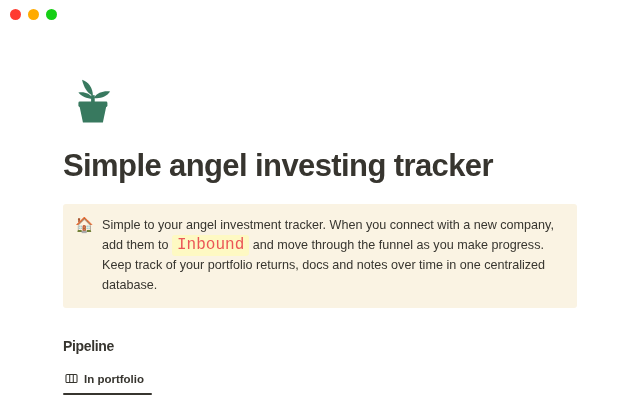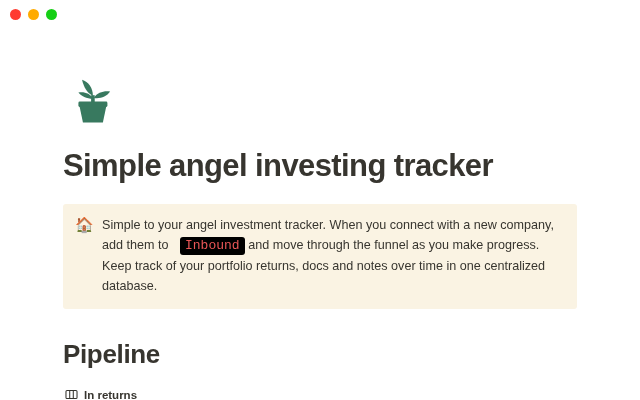--- a/index.html
+++ b/index.html
@@ -110,33 +110,32 @@
 
   .callout-text {
     font-size: 12.6px;
     line-height: 20px;
     color: #37352f;
     flex: 1 1 auto;
   }
 
   .inline-code {
     font-family: "Liberation Mono", "DejaVu Sans Mono", monospace;
-    font-size: 13px;
-    background: #000000;
+    font-size: 16px;
+    background: #fef9c3;
     color: #eb5757;
     border-radius: 3px;
     padding: 1px 5px 2px 5px;
     white-space: nowrap;
-    margin-left: 8px;
   }
 
   
   .section-heading {
     margin-top: 30px;
-    font-size: 26px;
+    font-size: 14px;
     font-weight: 700;
     letter-spacing: -0.35px;
     color: #37352f;
   }
 
   
   .view-bar {
     margin-top: 13px;
     position: relative;
     height: 26px;
@@ -221,20 +220,20 @@
 
         <div class="view-tabs">
           <div class="view-tab active">
             <span class="board-icon">
               <svg width="13" height="13" viewBox="0 0 16 16" xmlns="http://www.w3.org/2000/svg">
                 <rect x="1.2" y="3" width="13.6" height="10" rx="1.3" fill="none" stroke="#37352f" stroke-width="1.3"></rect>
                 <line x1="5.8" y1="3" x2="5.8" y2="13" stroke="#37352f" stroke-width="1.3"></line>
                 <line x1="10.2" y1="3" x2="10.2" y2="13" stroke="#37352f" stroke-width="1.3"></line>
               </svg>
             </span>
-            <span>In returns</span>
+            <span>In portfolio</span>
           </div>
         </div>
       </div>
 
     </div>
   </div>
 </div>
 
 </body></html>

